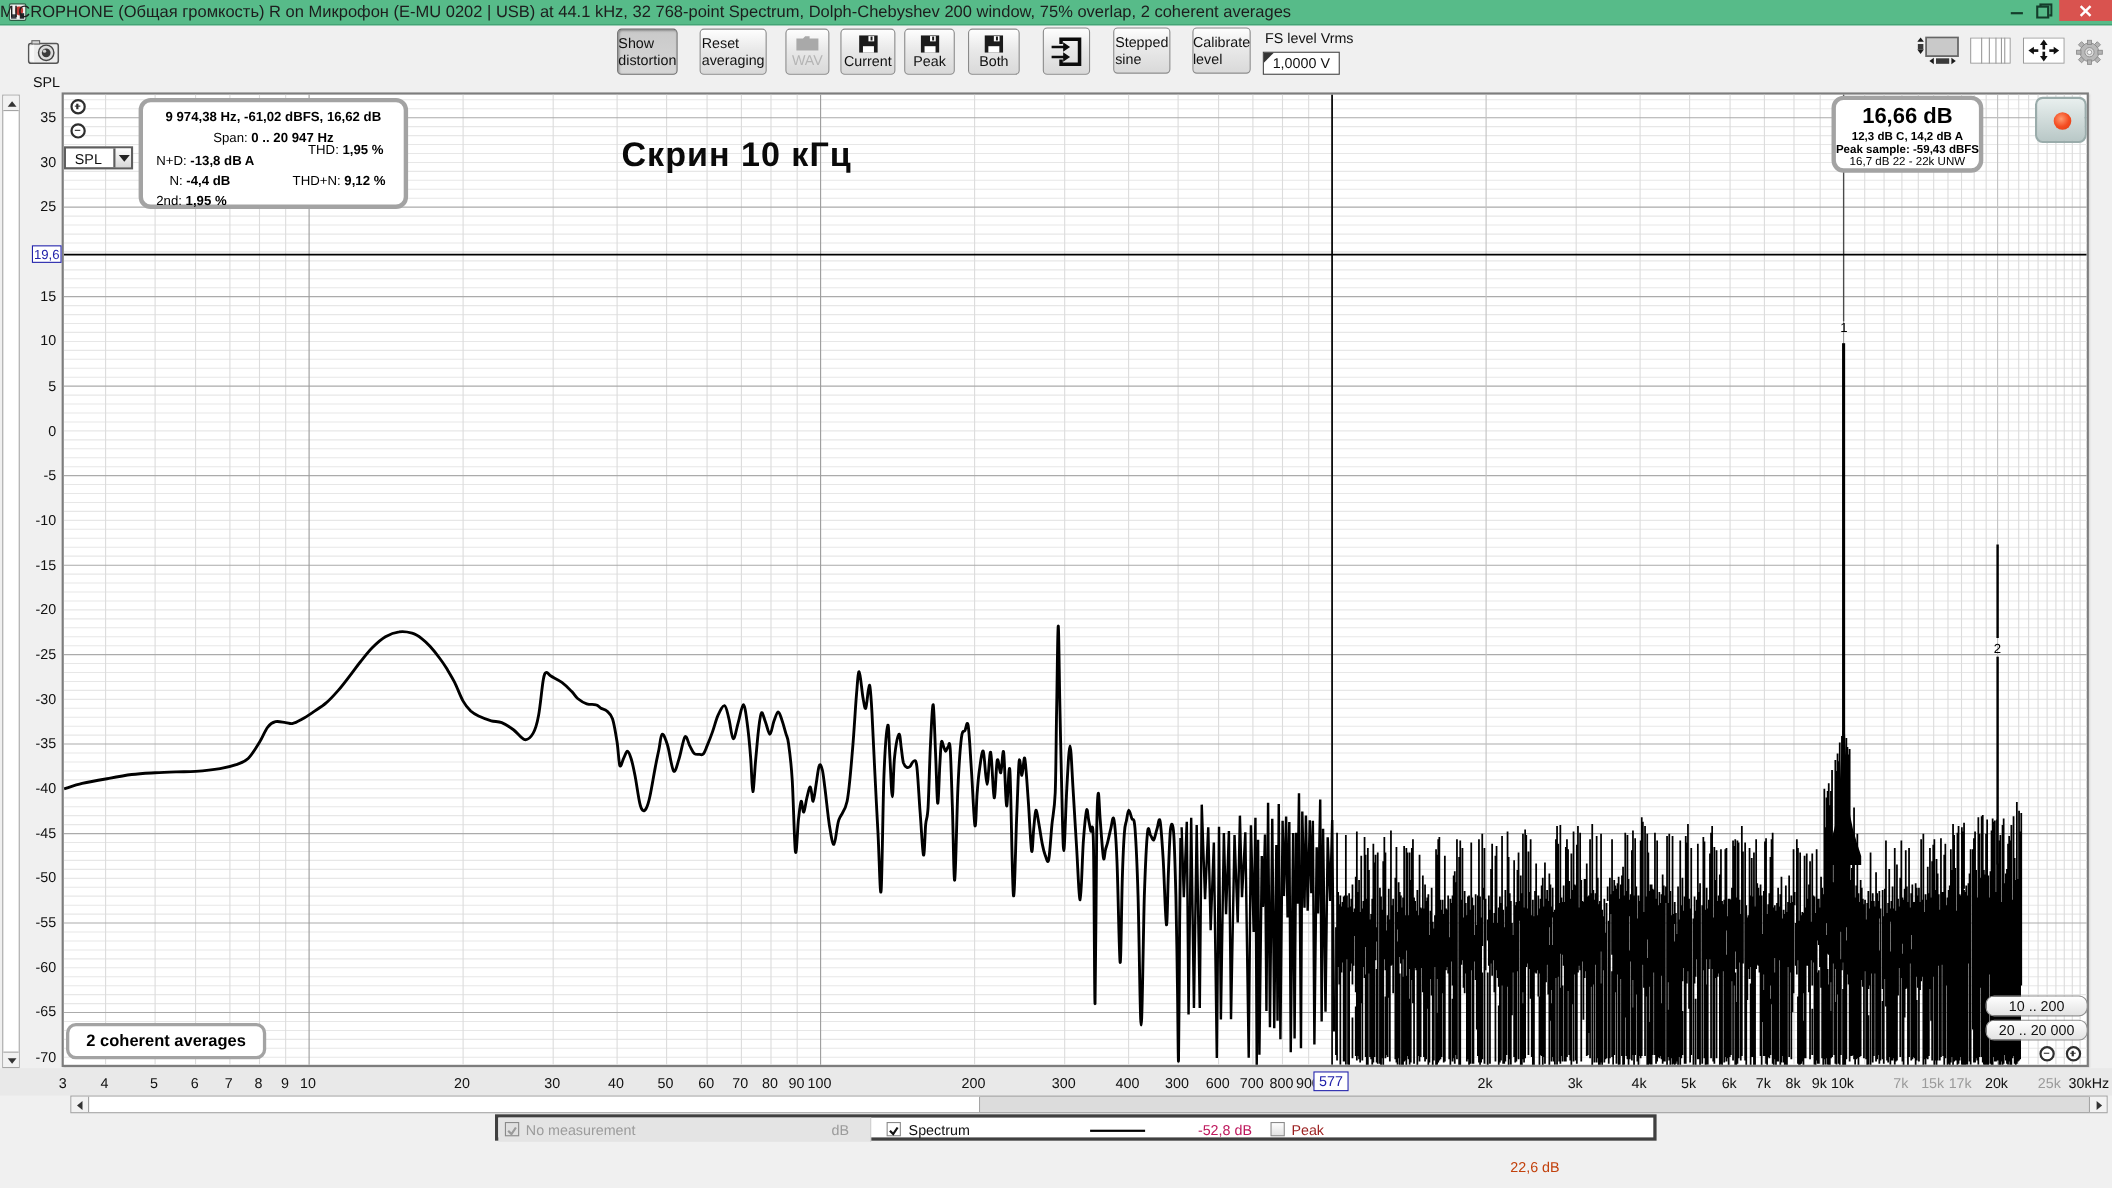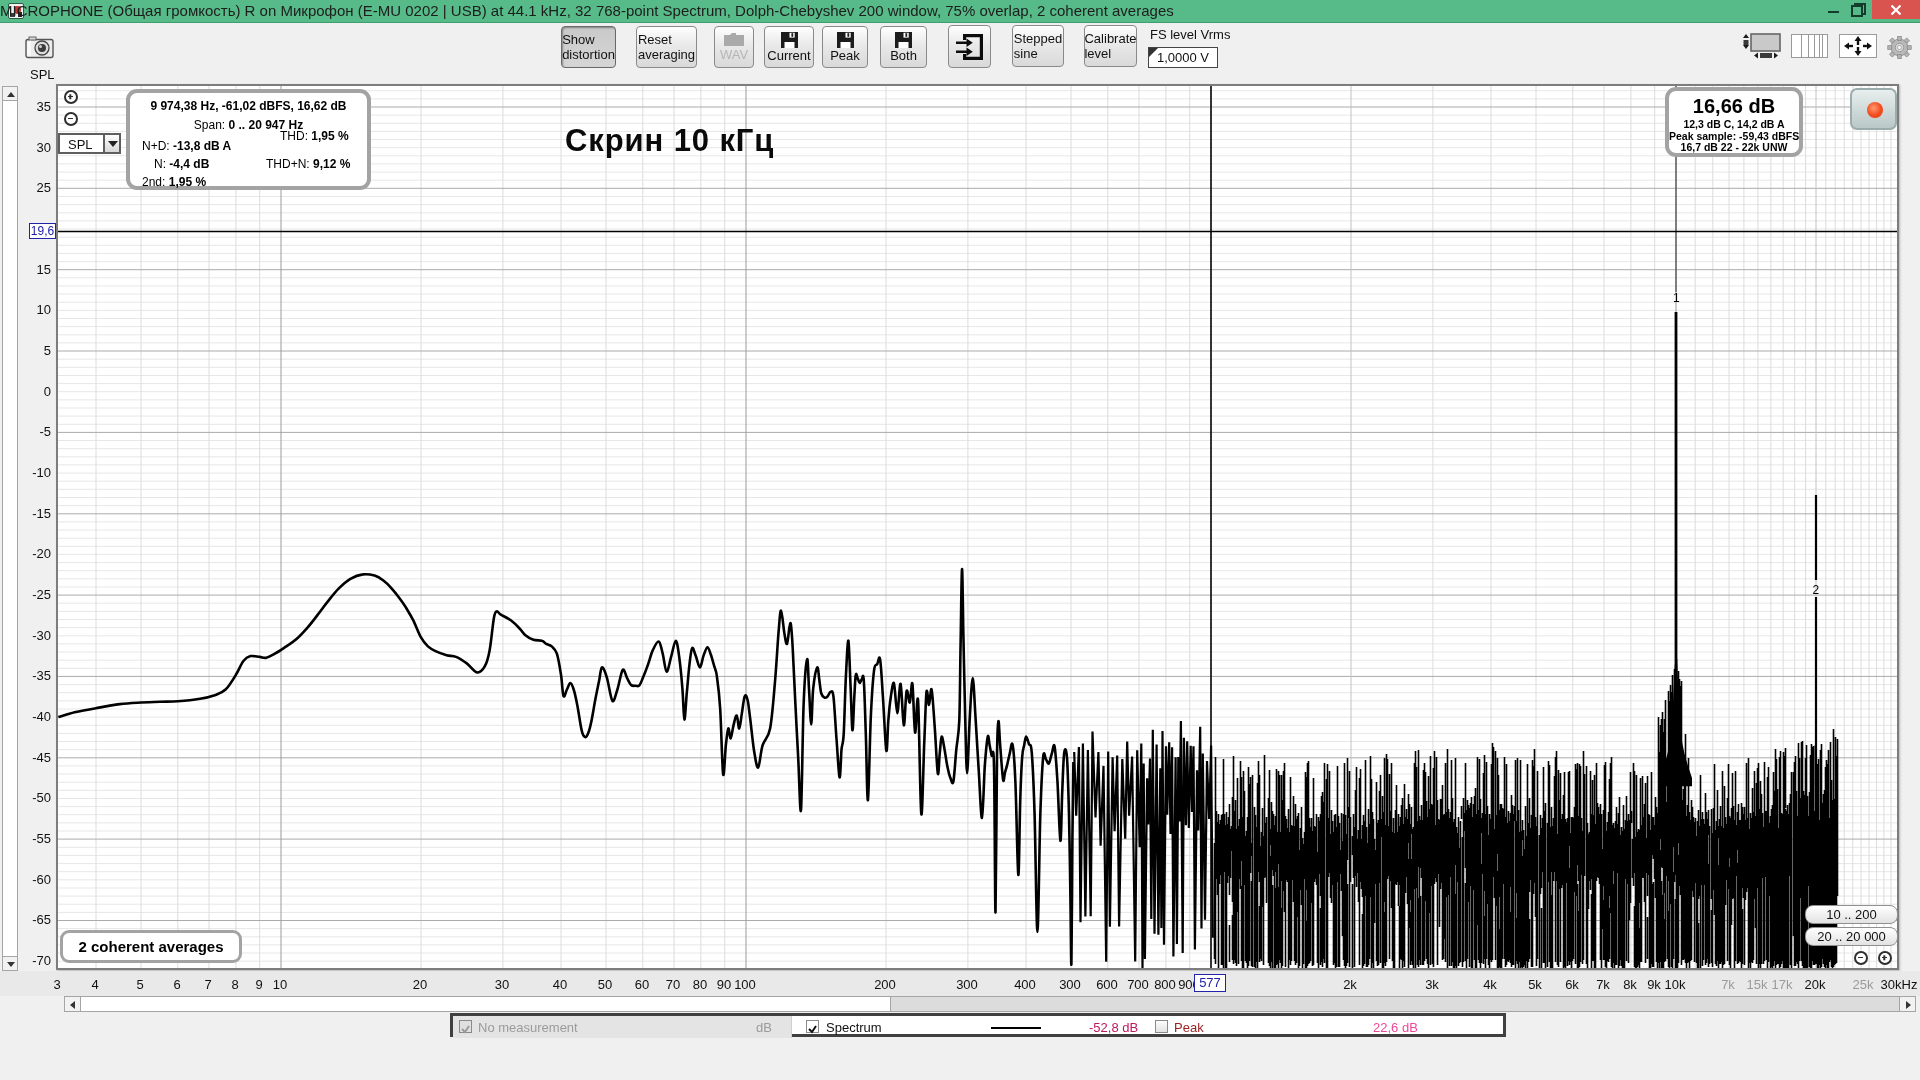--- a/index.html
+++ b/index.html
@@ -225,21 +225,21 @@
  <div class="ib1line" style="top:46px;text-align:left;left:12px;width:auto">N+D: <b>-13,8 dB A</b></div>
  <div class="ib1line" style="top:36px;text-align:right;left:150px;width:auto">THD: <b>1,95 %</b></div>
  <div class="ib1line" style="top:64px;text-align:left;left:24px;width:auto">N: <b>-4,4 dB</b></div>
  <div class="ib1line" style="top:64px;text-align:left;left:136px;width:auto">THD+N: <b>9,12 %</b></div>
  <div class="ib1line" style="top:82px;text-align:left;left:12px;width:auto">2nd: <b>1,95 %</b></div>
 </div>
 <div class="ibox" style="left:1665px;top:87px;width:138px;height:70px">
  <div class="ib1line" style="top:4px;font-weight:bold;font-size:20px">16,66 dB</div>
  <div class="ib1line" style="top:27px;font-weight:bold;font-size:10.5px">12,3 dB C, 14,2 dB A</div>
  <div class="ib1line" style="top:38.5px;font-weight:bold;font-size:10.5px">Peak sample: -59,43 dBFS</div>
- <div class="ib1line" style="top:50px;font-weight:bold;font-size:10.5px">16,7 dB 22 - 22k UNW</div>
+ <div class="ib1line" style="top:50px;font-weight:normal;font-size:10.5px">16,7 dB 22 - 22k UNW</div>
 </div>
 <div id="recbtn">
     <span class="c"></span>
   </div>
 <div id="cohbox">2 coherent averages</div>
 <div class="rngbtn" style="top:905px">10 .. 200</div>
 <div class="rngbtn" style="top:927px">20 .. 20 000</div>
 <div id="cur19">19,6</div>
 <div id="cur995">577</div>
 
@@ -311,14 +311,14 @@
  <div class="lt" style="left:25px;color:#9b9b9b">No measurement</div>
  <div class="lt" style="left:303px;color:#9b9b9b">dB</div>
  <div class="cb" style="left:353px"><svg width="11" height="11">
         <path d="M2 5l3 3 4-6" stroke="#111" stroke-width="2" fill="none"></path>
       </svg></div>
  <div class="lt" style="left:373px;color:#111">Spectrum</div>
  <div style="position:absolute;left:538px;top:11px;width:50px;height:2px;background:#000"></div>
  <div class="lt" style="left:636px;color:#be185d">-52,8 dB</div>
  <div class="cb" style="left:702px;background:linear-gradient(#fdfdfd,#e3e3e3)"></div>
  <div class="lt" style="left:721px;color:#9b1f1f">Peak</div>
- <div class="lt" style="left:920px;color:#ec4899;">22,6 dB</div>
+ <div class="lt" style="left:920px;color:#c2410c;margin-top:33px;">22,6 dB</div>
 </div>
 
 </body></html>

